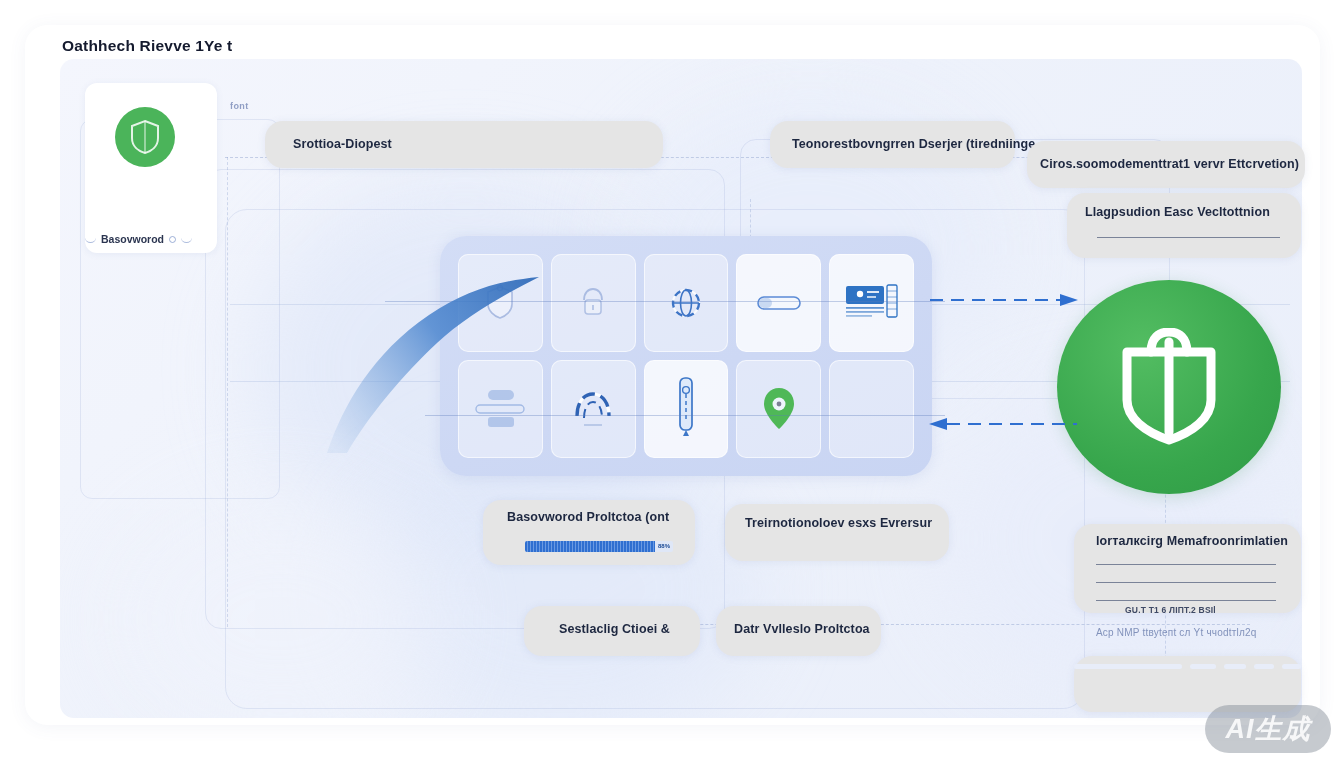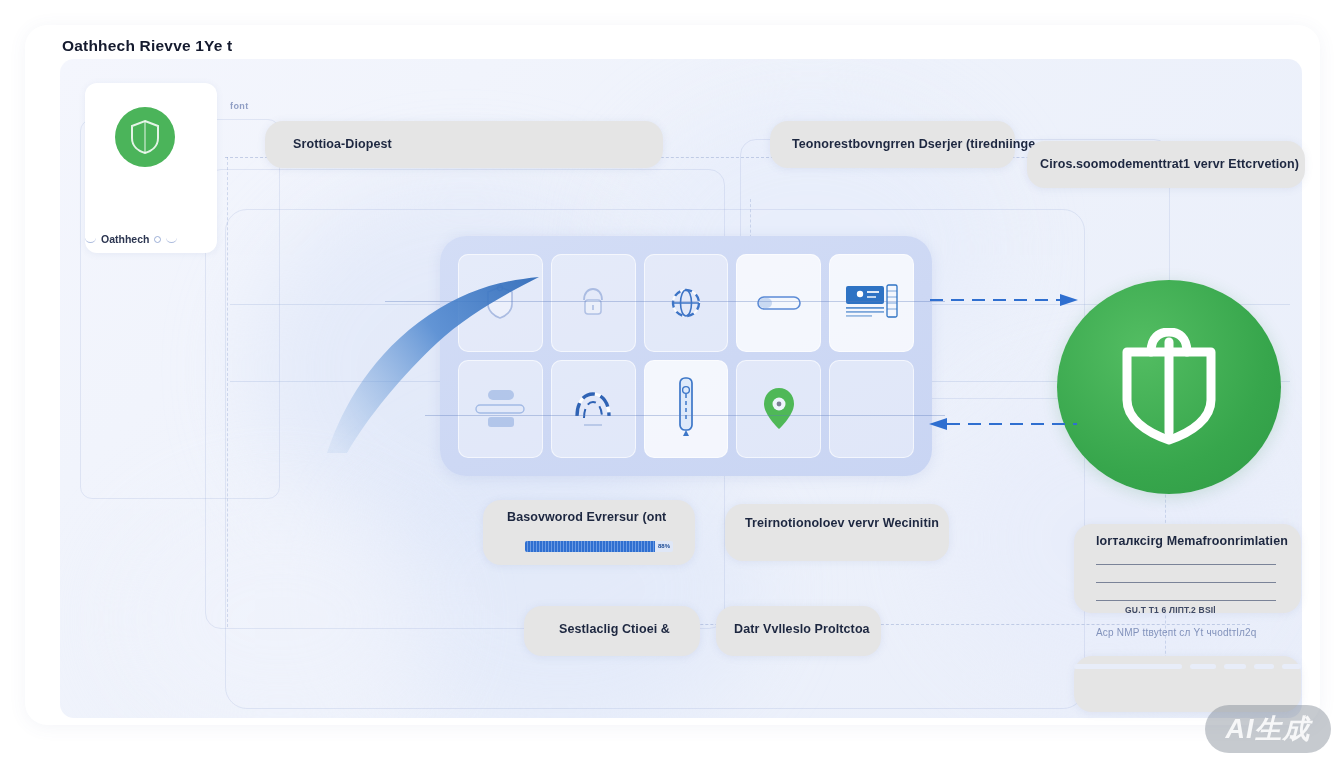--- a/index.html
+++ b/index.html
@@ -384,21 +384,21 @@
       <div class="brand-badge">
         <svg width="34" height="38" viewBox="0 0 34 38" fill="none">
           <path d="M17 3 L30 8 V20 C30 28 24 33 17 35 C10 33 4 28 4 20 V8 Z" stroke="rgba(255,255,255,0.85)" stroke-width="2" fill="none"></path>
           <path d="M17 3 V35" stroke="rgba(255,255,255,0.55)" stroke-width="1.6"></path>
         </svg>
       </div>
     </div>
 
     <div class="left-panel-label">
       <span class="mini-arc"></span>
-      <span>Oathhech</span>
+      <span>Basovworod</span>
       <span class="mini-dot"></span>
       <span class="mini-arc"></span>
     </div>
 
     <div class="hero">
       <div class="hero-grid">
 
         <div class="tile">
           <span>
             <svg width="34" height="40" viewBox="0 0 34 40">
@@ -539,31 +539,35 @@
     </div>
 
     <div class="card c-top2">
       <div class="card-text">Teonorestbovngrren Dserjer (tiredniinge</div>
     </div>
 
     <div class="card c-top3">
       <div class="card-text">Ciros.soomodementtrat1  vervr Ettcrvetion)</div>
     </div>
 
+    <div class="card c-right1">
+      <div class="card-text">Llagpsudion Easc Vecltottnion</div>
+      <div class="rule"></div>
+    </div>
 
     <div class="card c-pass">
-      <div class="card-text">Basovworod Evrersur (ont</div>
+      <div class="card-text">Basovworod Proltctoa (ont</div>
       <div class="strength-bar">
         <div class="strength-fill" id="strength-fill" style="width: 88%;"></div>
         <div class="strength-pct">88%</div>
       </div>
     </div>
 
     <div class="card c-mid">
-      <div class="card-text">Treirnotionoloev vervr Wecinitin</div>
+      <div class="card-text">Treirnotionoloev esxs Evrersur</div>
     </div>
 
     <div class="card c-bot1">
       <div class="card-text">Sestlaclig Ctioei &amp;</div>
     </div>
 
     <div class="card c-bot2">
       <div class="card-text">Datr Vvlleslo Proltctoa</div>
     </div>
 

